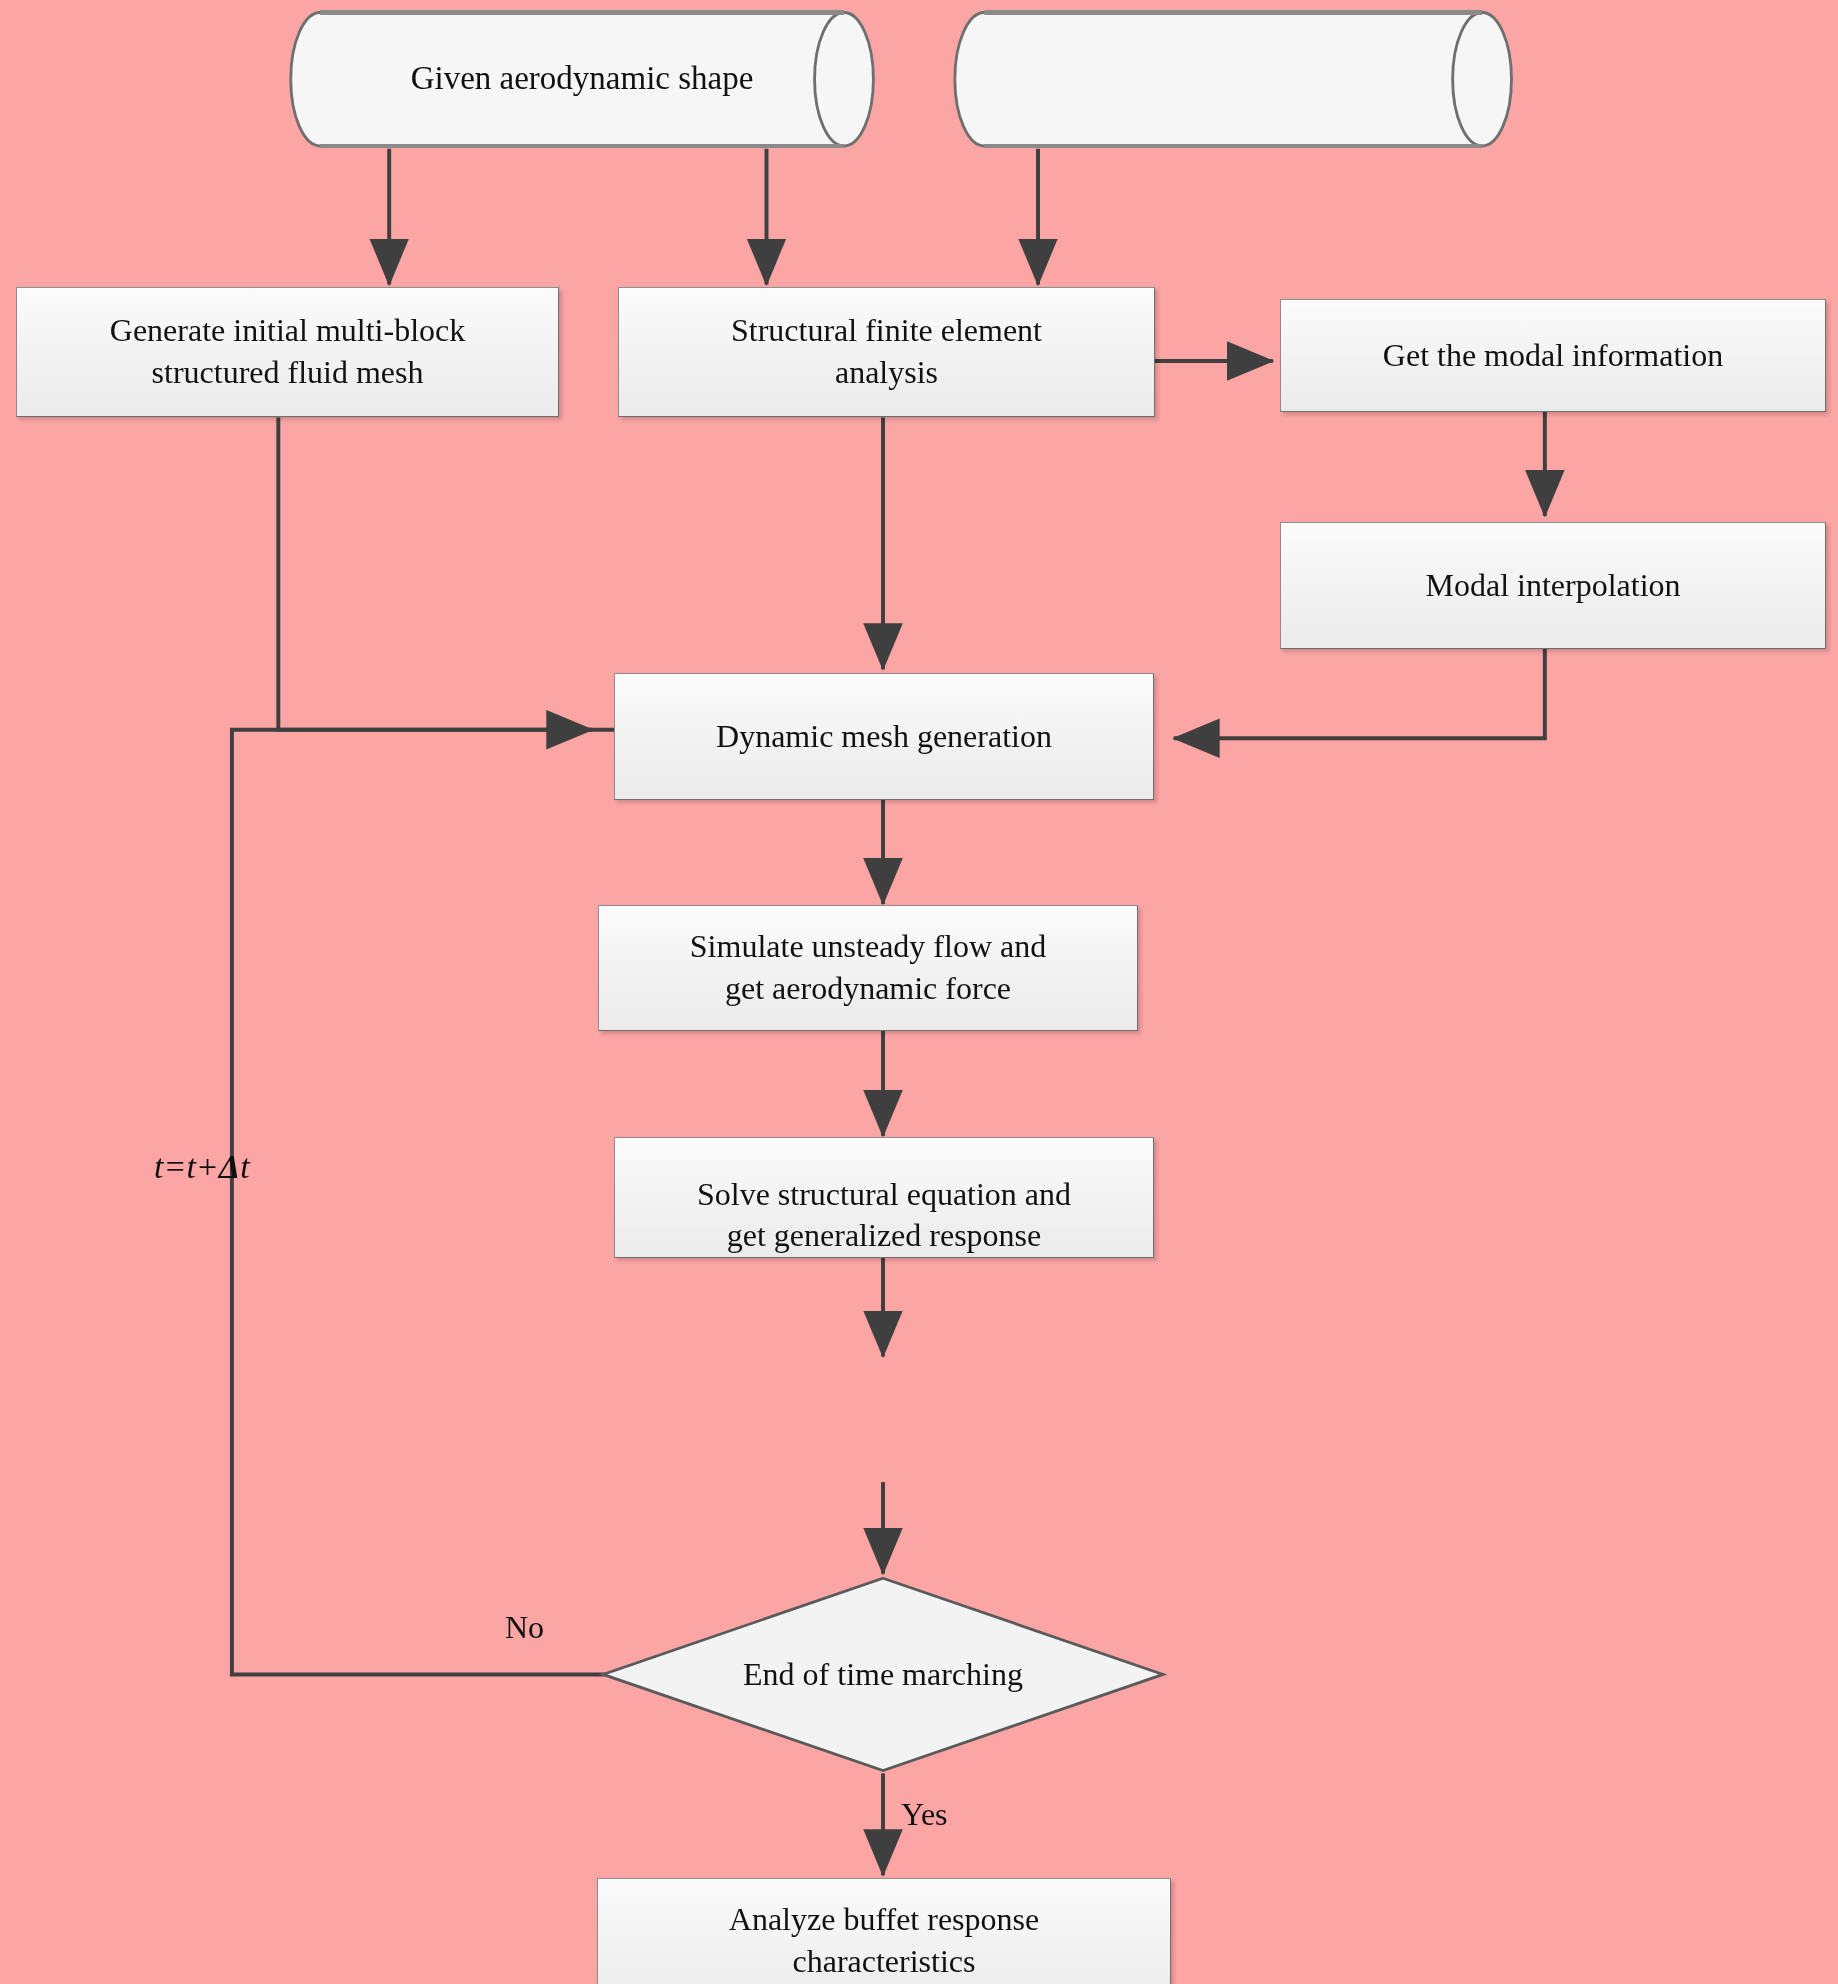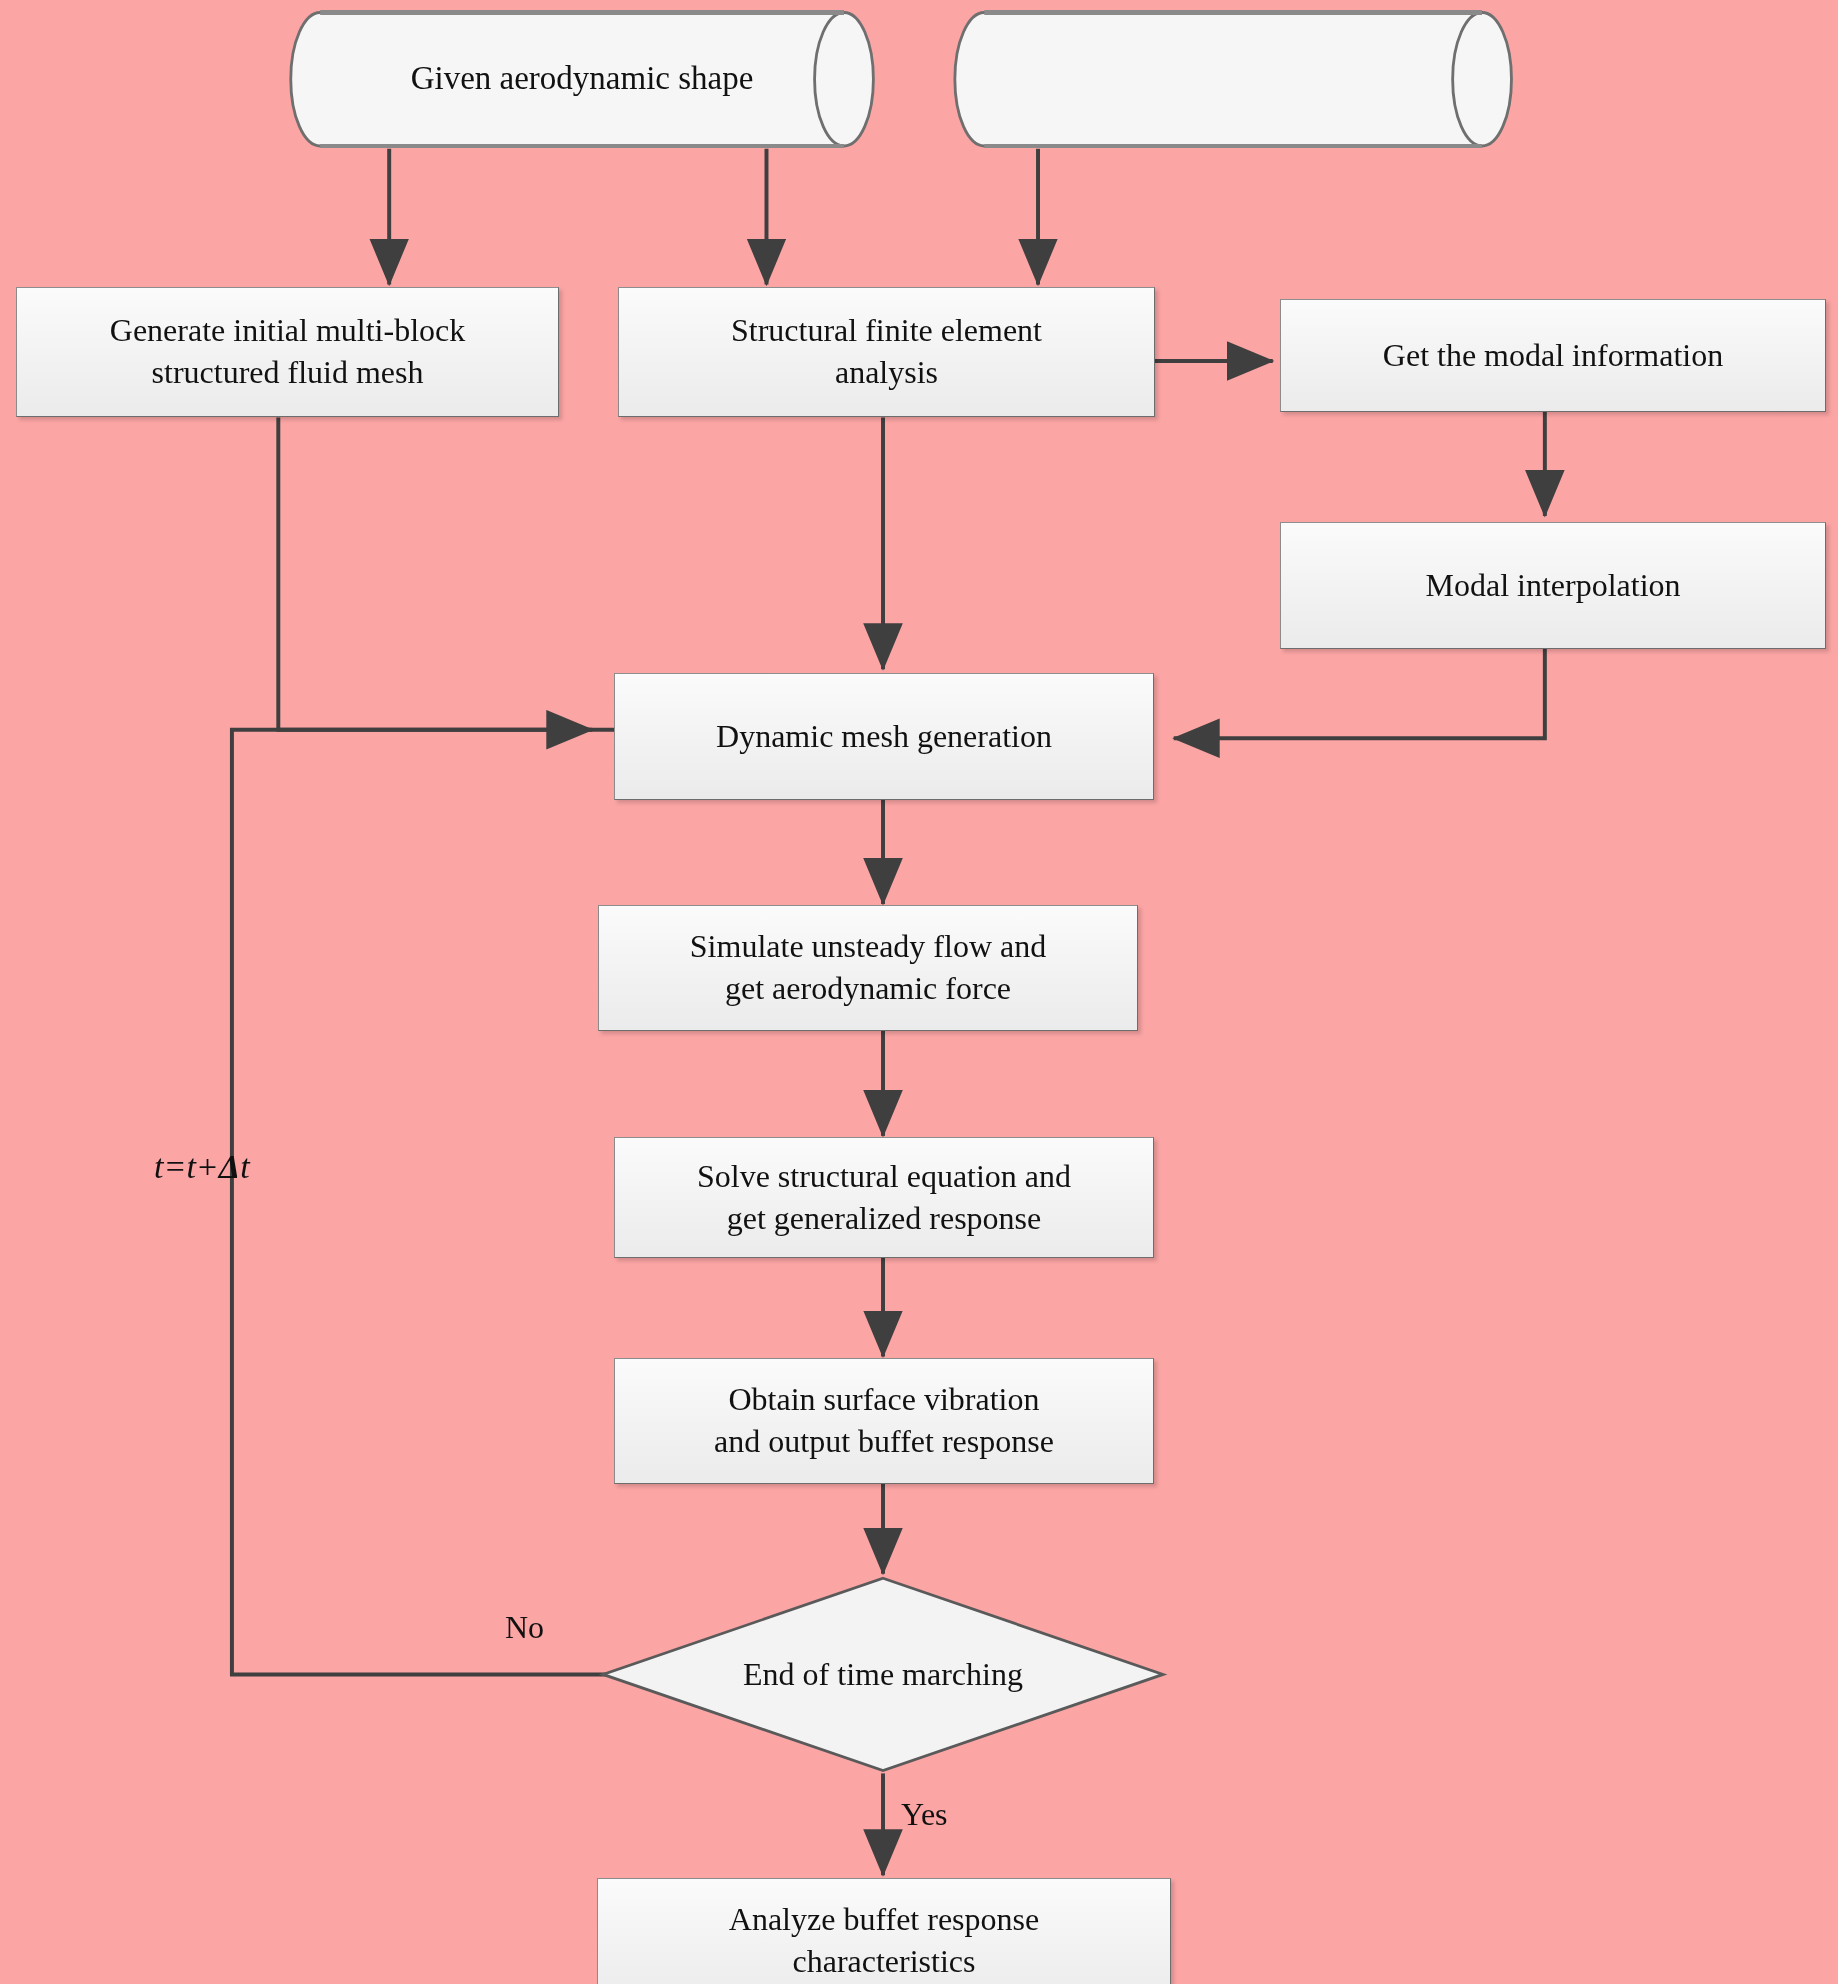--- a/index.html
+++ b/index.html
@@ -124,33 +124,27 @@
     <div class="lbl t40">Dynamic mesh generation</div>
   </div>
 
   <div class="node proc" style="left:598px;top:905px;width:540px;height:126px;">
     <div class="lbl t40">
       <span>Simulate unsteady flow and</span><br>
       <span>get aerodynamic force</span>
     </div>
   </div>
 
-  <div class="node proc" style="left:614px;top:1137px;width:540px;height:121px;">
+  <div class="node proc" style="left:614px;top:1137px;width:540px;height:121px;align-items:flex-end;">
     <div class="lbl t40">
       <span>Solve structural equation and</span><br>
       <span>get generalized response</span>
     </div>
   </div>
 
-  <div class="node proc" style="left:614px;top:1358px;width:540px;height:126px;">
-    <div class="lbl t40">
-      <span>Obtain surface vibration</span><br>
-      <span>and output buffet response</span>
-    </div>
-  </div>
 
   <div class="node dia" style="left:603px;top:1578px;width:560px;height:192px;">
     <span class="lbl t40">End of time marching</span>
   </div>
 
   <div class="node proc" style="left:597px;top:1878px;width:574px;height:126px;">
     <div class="lbl t40">
       <span>Analyze buffet response</span><br>
       <span>characteristics</span>
     </div>

